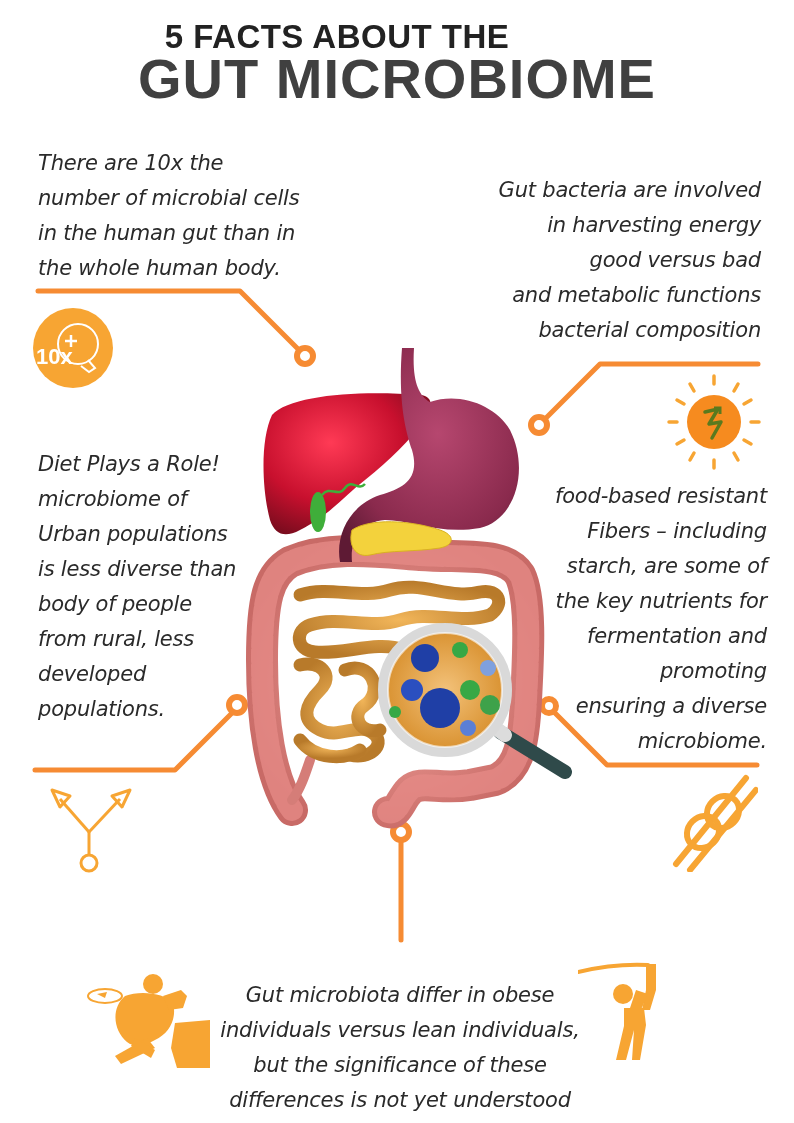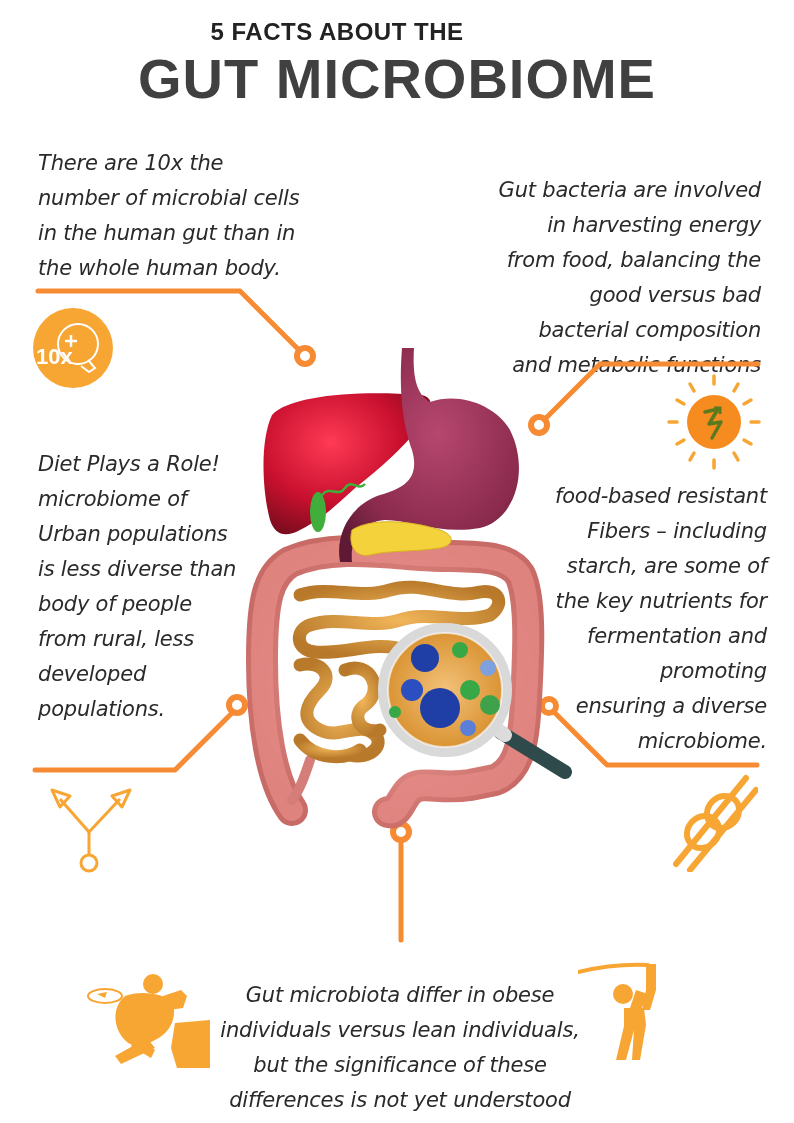--- a/index.html
+++ b/index.html
@@ -1,21 +1,21 @@
 <!DOCTYPE html>
 <html><head>
 <meta charset="utf-8">
 <style>
   * { margin: 0; padding: 0; box-sizing: border-box; }
   html, body { width: 794px; height: 1123px; background: #ffffff; overflow: hidden; }
   body { position: relative; font-family: "DejaVu Sans", "Liberation Sans", sans-serif; color: #222222; }
   .abs { position: absolute; }
   .title-top {
     left: 0; width: 674px; top: 18px; text-align: center;
-    font-family: "Liberation Sans", sans-serif; font-weight: 700; font-size: 24px;
+    font-family: "Liberation Sans", sans-serif; font-weight: 700; font-size: 33px;
     letter-spacing: 0.5px; color: #222222;
   }
   .title-main {
     left: 0; width: 794px; top: 46px; text-align: center;
     font-family: "Liberation Sans", sans-serif; font-weight: 700; font-size: 56px;
     letter-spacing: 1px; color: #404040;
   }
   .fact { font-size: 21px; line-height: 35px; color: #2a2a2a; letter-spacing: -0.2px; }
   .fact .line { display: block; white-space: nowrap; font-style: italic; }
   .left { text-align: left; }
@@ -32,24 +32,23 @@
 <div class="abs fact left" style="left:38px; top:146px;">
   <span class="line">There are 10x the</span>
   <span class="line">number of microbial cells</span>
   <span class="line">in the human gut than in</span>
   <span class="line">the whole human body.</span>
 </div>
 
 <div class="abs fact right" style="right:33px; top:146px;margin-top:27px;">
   <span class="line">Gut bacteria are involved</span>
   <span class="line">in harvesting energy</span>
-  <span class="line">from food, balancing the</span>
   <span class="line">good versus bad</span>
+  <span class="line">and metabolic functions</span>
   <span class="line">bacterial composition</span>
-  <span class="line">and metabolic functions</span>
 </div>
 
 <div class="abs fact left" style="left:38px; top:447px;">
   <span class="line">Diet Plays a Role!</span>
   <span class="line">microbiome of</span>
   <span class="line">Urban populations</span>
   <span class="line">is less diverse than</span>
   <span class="line">body of people</span>
   <span class="line">from rural, less</span>
   <span class="line">developed</span>

